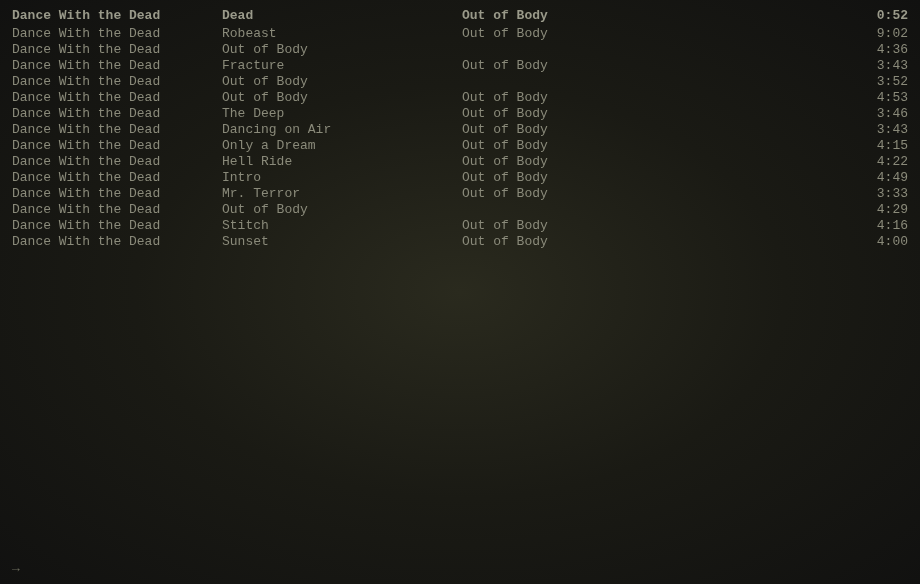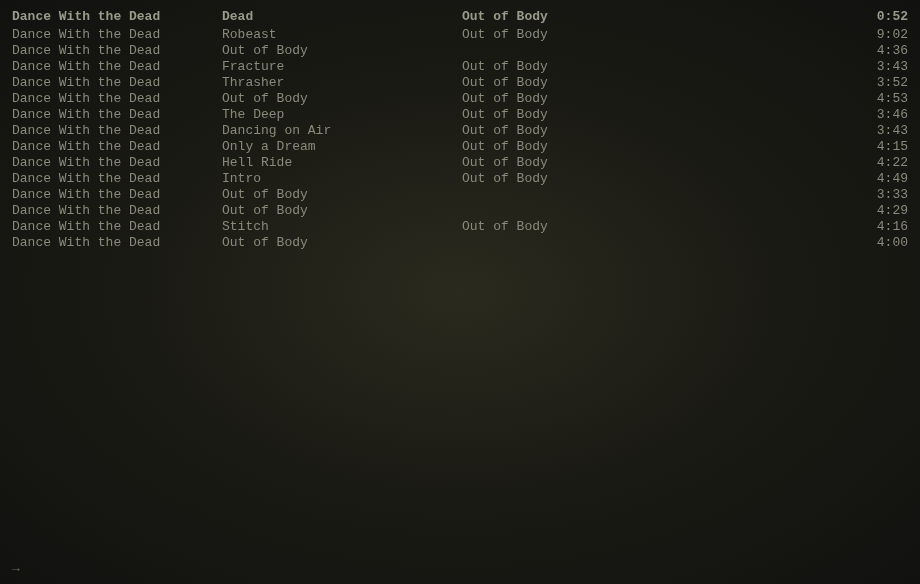--- a/index.html
+++ b/index.html
@@ -20,21 +20,20 @@
       position: relative;
     }
 
     .track-list {
       padding: 8px 0;
       width: 100%;
     }
 
     .track-row {
       display: flex;
-      align-items: center;
       height: 16px;
       padding: 0 12px;
       cursor: default;
     }
 
     .track-row:first-child {
       color: #9a9a8a;
     }
 
     .col-artist {
@@ -103,21 +102,20 @@
       <div class="col-duration">4:36</div>
     </div>
     <div class="track-row">
       <div class="col-artist">Dance With the Dead</div>
       <div class="col-title">Fracture</div>
       <div class="col-album">Out of Body</div>
       <div class="col-duration">3:43</div>
     </div>
     <div class="track-row">
       <div class="col-artist">Dance With the Dead</div>
-      <div class="col-title">Thrasher</div>
       <div class="col-album">Out of Body</div>
       <div class="col-duration">3:52</div>
     </div>
     <div class="track-row">
       <div class="col-artist">Dance With the Dead</div>
       <div class="col-title">Out of Body</div>
       <div class="col-album">Out of Body</div>
       <div class="col-duration">4:53</div>
     </div>
     <div class="track-row">
@@ -145,34 +143,36 @@
       <div class="col-duration">4:22</div>
     </div>
     <div class="track-row">
       <div class="col-artist">Dance With the Dead</div>
       <div class="col-title">Intro</div>
       <div class="col-album">Out of Body</div>
       <div class="col-duration">4:49</div>
     </div>
     <div class="track-row">
       <div class="col-artist">Dance With the Dead</div>
+      <div class="col-title">Mr. Terror</div>
       <div class="col-album">Out of Body</div>
       <div class="col-duration">3:33</div>
     </div>
     <div class="track-row">
       <div class="col-artist">Dance With the Dead</div>
       <div class="col-album">Out of Body</div>
       <div class="col-duration">4:29</div>
     </div>
     <div class="track-row">
       <div class="col-artist">Dance With the Dead</div>
       <div class="col-title">Stitch</div>
       <div class="col-album">Out of Body</div>
       <div class="col-duration">4:16</div>
     </div>
     <div class="track-row">
       <div class="col-artist">Dance With the Dead</div>
+      <div class="col-title">Sunset</div>
       <div class="col-album">Out of Body</div>
       <div class="col-duration">4:00</div>
     </div>
   </div>
 
 <div class="arrow-indicator">→</div>
 
 </body></html>

